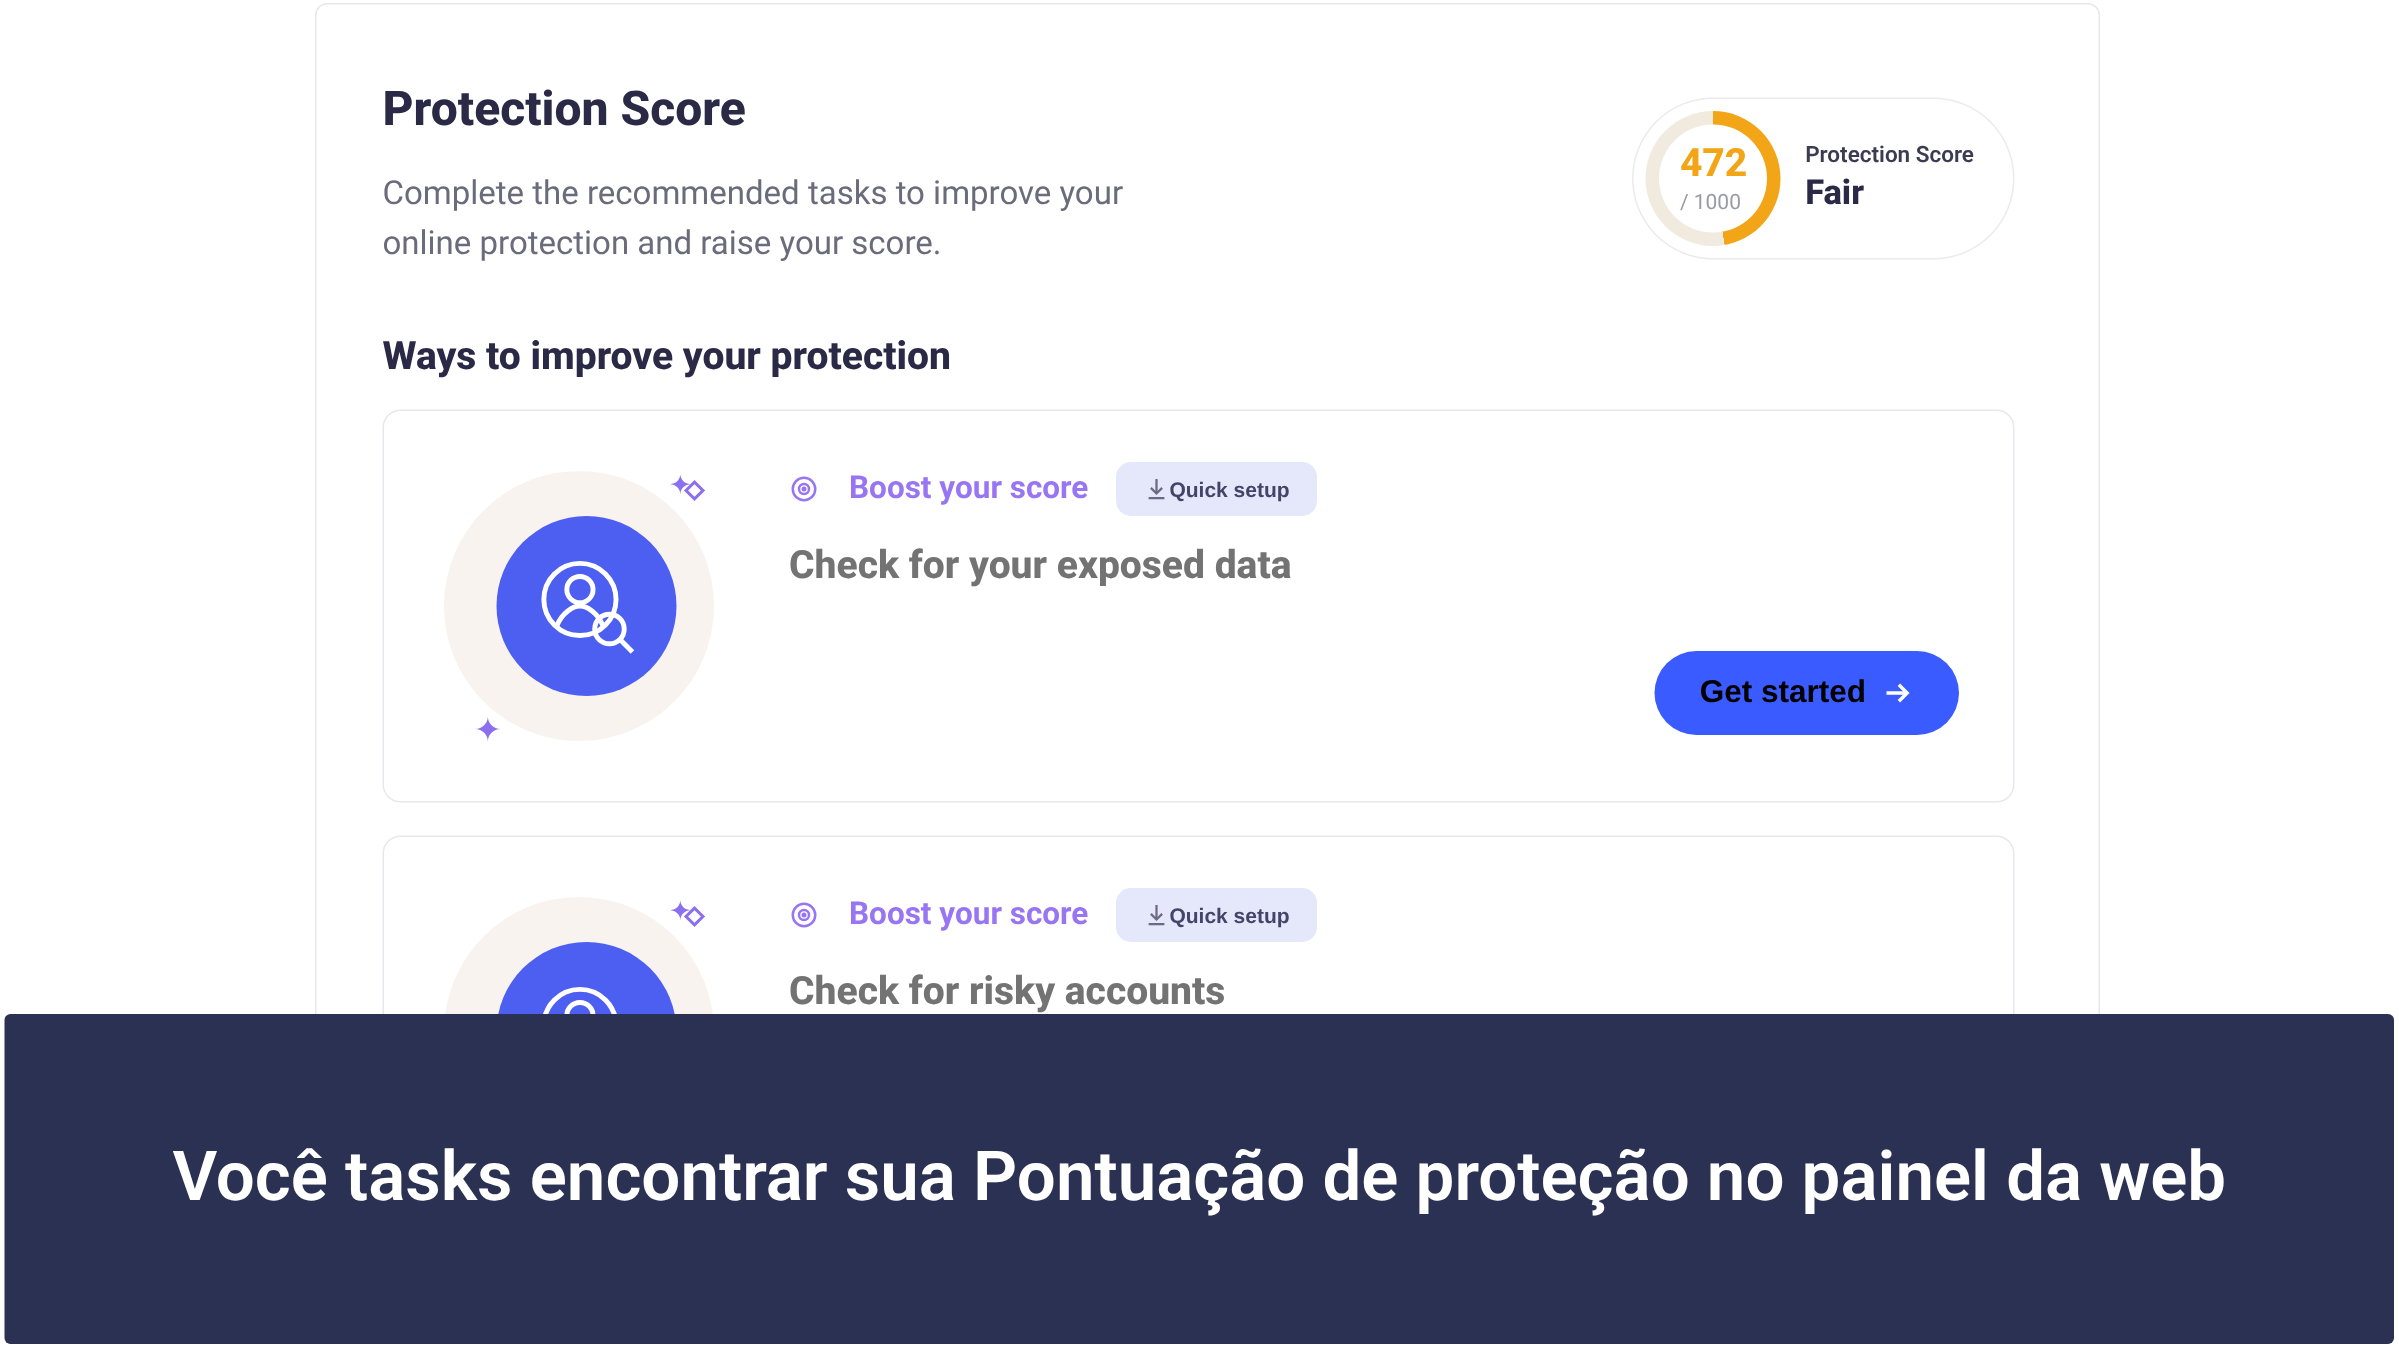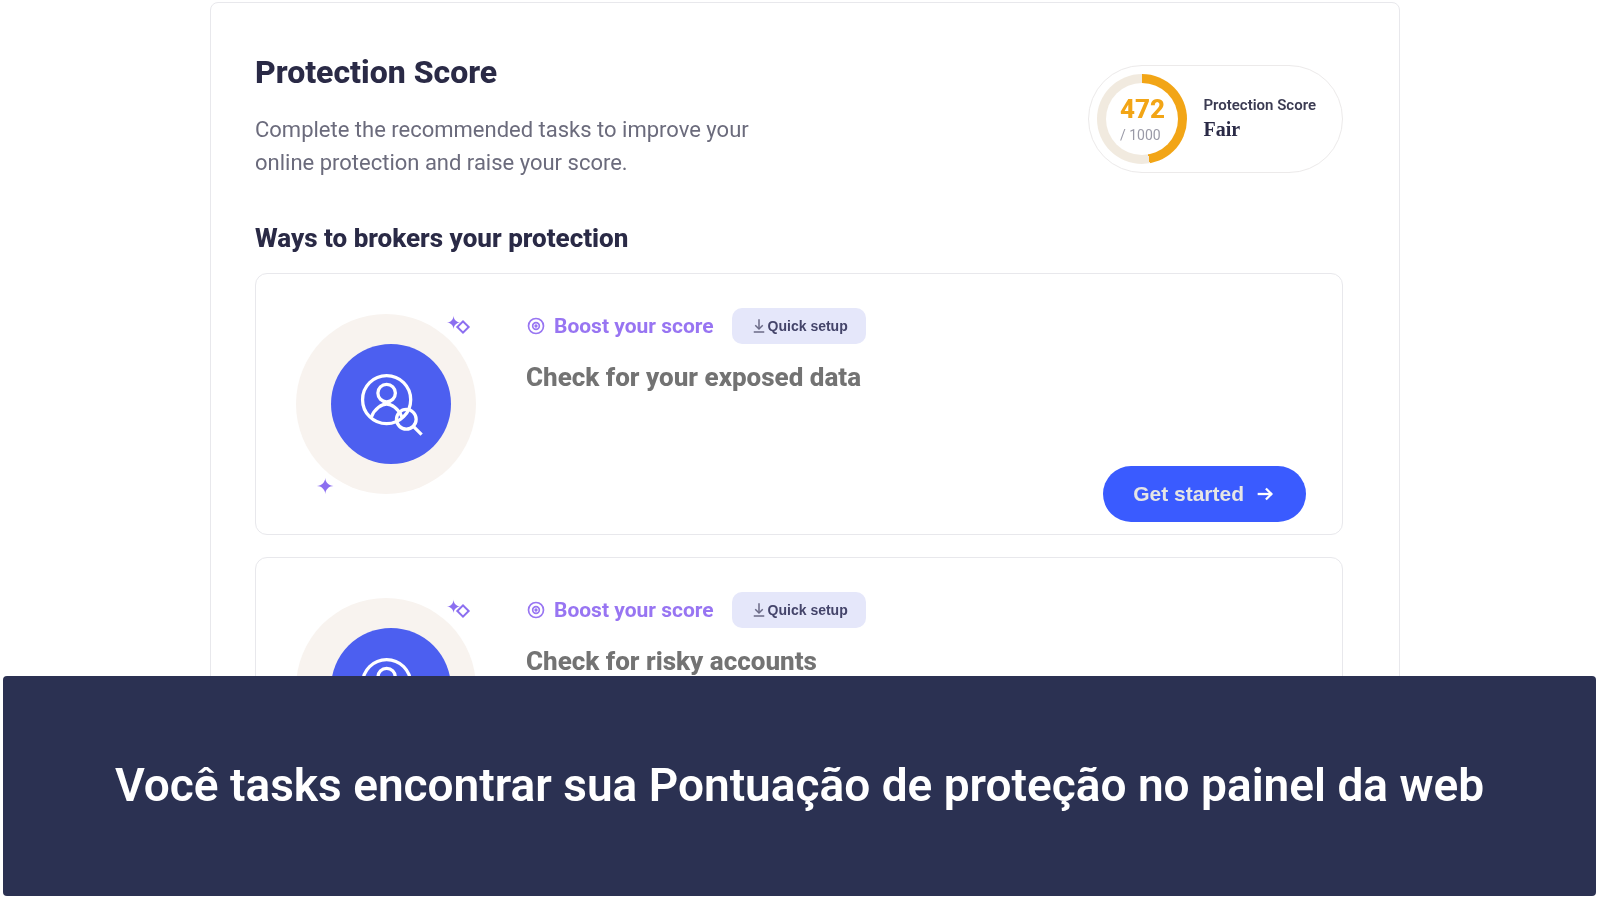--- a/index.html
+++ b/index.html
@@ -59,21 +59,21 @@
     position: absolute;
     width: 72px; height: 72px;
     background: #fff;
     border-radius: 50%;
   }
   .score-ring-inner { position: relative; text-align: left; line-height: 1; }
   .score-value { font-size: 26px; font-weight: 800; color: #f2a516; }
   .score-max { font-size: 14px; color: #9a9aa7; margin-top: 6px; }
   .score-label-block { line-height: 1.3; }
   .score-label-small { font-size: 15px; color: #3b3b52; font-weight: 600; }
-  .score-rating { font-size: 20px; font-weight: 800; color: #2a2a46; font-family: Liberation Serif, serif; }
+  .score-rating { font-size: 23px; font-weight: 800; color: #2a2a46; }
 
   .section-heading {
     font-size: 26px;
     font-weight: 800;
     color: #2a2a46;
     margin-top: 44px;
     margin-bottom: 20px;
   }
 
   .card {
@@ -101,43 +101,43 @@
     display: flex; align-items: center; justify-content: center;
   }
   .illus-main svg { width: 70px; height: 70px; }
   .spark { position: absolute; color: #8c6ff0; }
   .spark.tl { left: 160px; top: 8px; font-size: 18px; }
   .spark.sq { position:absolute; left:172px; top:18px; width:10px; height:10px; border:2px solid #8c6ff0; transform:rotate(45deg); }
   .spark.bl { left: 30px; top: 170px; font-size: 22px; }
 
   .card-body { flex: 1; padding-top: 4px; }
   .boost-row { display: flex; align-items: center; gap: 18px; margin-bottom: 18px; }
-  .boost-label { display:flex; align-items:center; gap:8px; font-size: 21px; font-weight: 700; color: #9875f2; text-align: right; }
+  .boost-label { display:flex; align-items:center; gap:20px; font-size: 21px; font-weight: 700; color: #9875f2; text-align: right; }
   .boost-label svg { width: 20px; height: 20px; }
   .quick-setup-btn {
     background: #e5e7fa;
     border: none;
     border-radius: 10px;
     padding: 9px 18px;
     font-size: 14px;
     font-weight: 700;
     color: #44446a;
     display: flex; align-items: center; 
     cursor: pointer;
   }
   .quick-setup-btn svg { width: 18px; height: 18px; color: #6a6a86; }
 
   .card-title { font-size: 26px; font-weight: 800; color: #737373; margin-bottom: 8px; }
   .card-desc { font-size: 21px; color: #6b6b7c; }
 
   .get-started-btn {
     position: absolute;
-    right: 36px; bottom: 12px;
+    right: 36px; bottom: 44px;
     background: #3a5bff;
-    color: #e5e5e5;
+    color: #000000;
     border: none;
     border-radius: 32px;
     padding: 16px 30px;
     font-size: 21px;
     font-weight: 700;
     display: flex; align-items: center; gap: 10px;
     cursor: pointer;
   }
   .get-started-btn svg { width: 22px; height: 22px; }
 
@@ -176,21 +176,21 @@
           <div class="score-max">/ 1000</div>
         </div>
       </div>
       <div class="score-label-block">
         <div class="score-label-small">Protection Score</div>
         <div class="score-rating">Fair</div>
       </div>
     </div>
   </div>
 
-  <h2 class="section-heading">Ways to brokers your protection</h2>
+  <h2 class="section-heading">Ways to improve your protection</h2>
 
   <div class="card">
     <div class="card-illustration">
       <div class="illus-bg"></div>
       <div class="illus-main">
         <svg viewBox="0 0 64 64" fill="none" stroke="#fff" stroke-width="3">
           <circle cx="28" cy="28" r="22"></circle>
           <circle cx="28" cy="22" r="8"></circle>
           <path d="M14 44c3-8 10-12 14-12s11 4 14 12"></path>
           <circle cx="46" cy="46" r="9"></circle>

